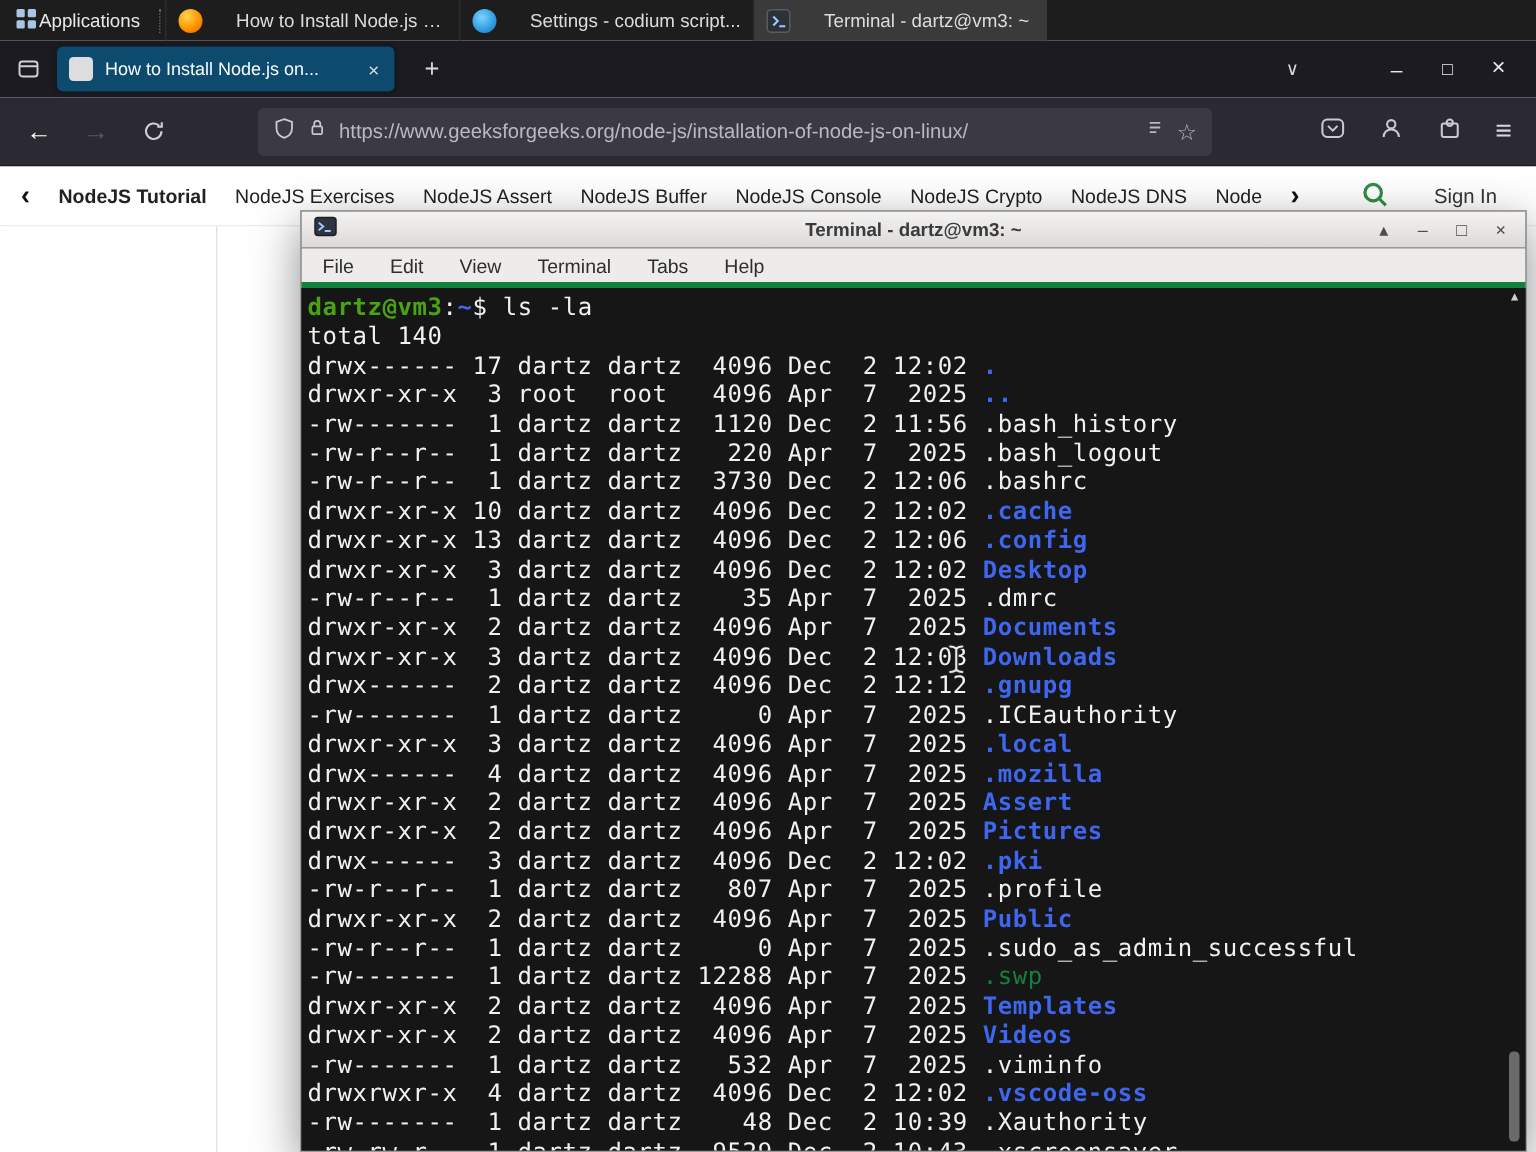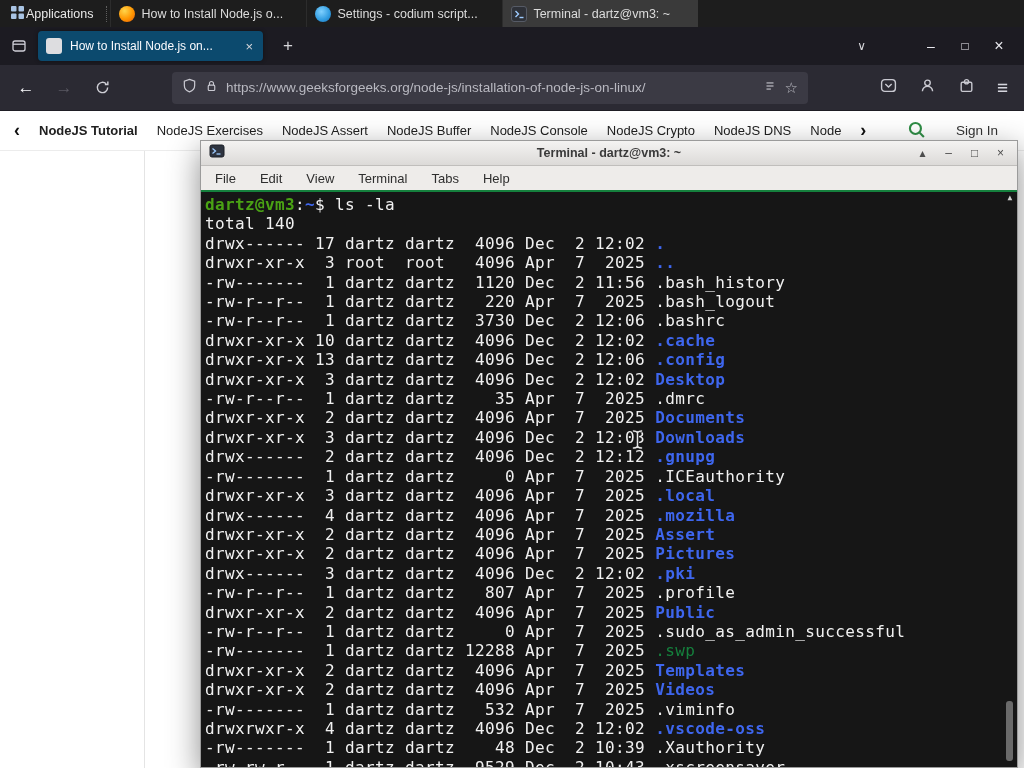--- a/index.html
+++ b/index.html
@@ -5,21 +5,21 @@
   html,body{margin:0;padding:0;width:1024px;height:768px;overflow:hidden;background:#ffffff;
     font-family:"Liberation Sans", sans-serif;}
   *{box-sizing:border-box;}
 
   
   .panel{position:absolute;top:0;left:0;width:1024px;height:27px;background:#1d1d1d;
     display:flex;align-items:center;color:#e8e8e8;font-size:12.5px;z-index:100;}
   .apps-btn{display:flex;align-items:center;gap:1px;height:100%;padding:0 10px;background:transparent;
     border:none;color:#e8e8e8;font-size:12.5px;font-family:inherit;}
   .panel-sep{width:1px;height:16px;border-left:1px dotted #5f5f5f;margin:0 3px;}
-  .task-btn{display:flex;align-items:center;gap:6px;height:100%;width:196px;padding:0 8px;
+  .task-btn{display:flex;align-items:center;gap:22px;height:100%;width:196px;padding:0 8px;
     background:transparent;border:none;border-left:1px solid #2c2c2c;color:#dcdcdc;font-size:12.5px;
     font-family:inherit;overflow:hidden;}
   .task-btn.active{background:#3a3a3a;}
   .task-label{white-space:nowrap;overflow:hidden;text-overflow:ellipsis;flex:1;text-align:left;}
   .ticon{width:16px;height:16px;flex:0 0 16px;border-radius:50%;}
   .ticon.ff{background:radial-gradient(circle at 35% 30%,#ffd54a,#ff9500 55%,#e55b0c);}
   .ticon.cod{background:radial-gradient(circle at 40% 35%,#7fd0ff,#2f9be0 60%,#1f6fb0);}
   .ticon.term{border-radius:3px;background:#2e3138;border:1px solid #565b66;display:flex;
     align-items:center;justify-content:center;}
   .panel-right{margin-left:auto;display:flex;align-items:center;gap:18px;padding-right:8px;}
@@ -75,21 +75,21 @@
   
   .termwin{position:absolute;left:200px;top:140px;width:818px;height:628px;z-index:50;
     border:1px solid #9b9b9b;box-shadow:0 10px 30px rgba(0,0,0,.45);display:flex;flex-direction:column;
     background:#161616;}
   .termtitle{height:25px;flex:0 0 25px;background:linear-gradient(#f4f3f2,#dcdad8);
     border-bottom:1px solid #c0bebc;display:flex;align-items:center;padding:0 8px;position:relative;}
   .termtitle-text{position:absolute;left:50%;transform:translateX(-50%);font-size:12.5px;
     font-weight:700;color:#3a3a3a;white-space:nowrap;}
   .twb-group{margin-left:auto;display:flex;gap:9px;}
   .twb{width:17px;text-align:center;color:#4d4d4d;font-size:12px;line-height:23px;}
-  .termmenu{height:26px;flex:0 0 26px;background:#eeecea;border-bottom:2px solid #15803d;
+  .termmenu{height:26px;flex:0 0 26px;background:#eeecea;border-bottom:4px solid #15803d;
     display:flex;align-items:center;gap:24px;padding:0 14px;font-size:13px;color:#2e2e2e;}
   .termbody{flex:1;position:relative;background:#161616;color:#f1f1f1;overflow:hidden;
     padding:3px 16px 0 4px;font-family:"DejaVu Sans Mono", monospace;font-size:16px;
     letter-spacing:0.37px;line-height:19.4px;}
   .tline{white-space:pre;}
   .tgreen{color:#4aa314;font-weight:bold;}
   .tblue{color:#3e66ee;font-weight:bold;}
   .n-dir{color:#3e66ee;font-weight:bold;}
   .n-file{color:#f1f1f1;}
   .n-dim{color:#15803d;}

